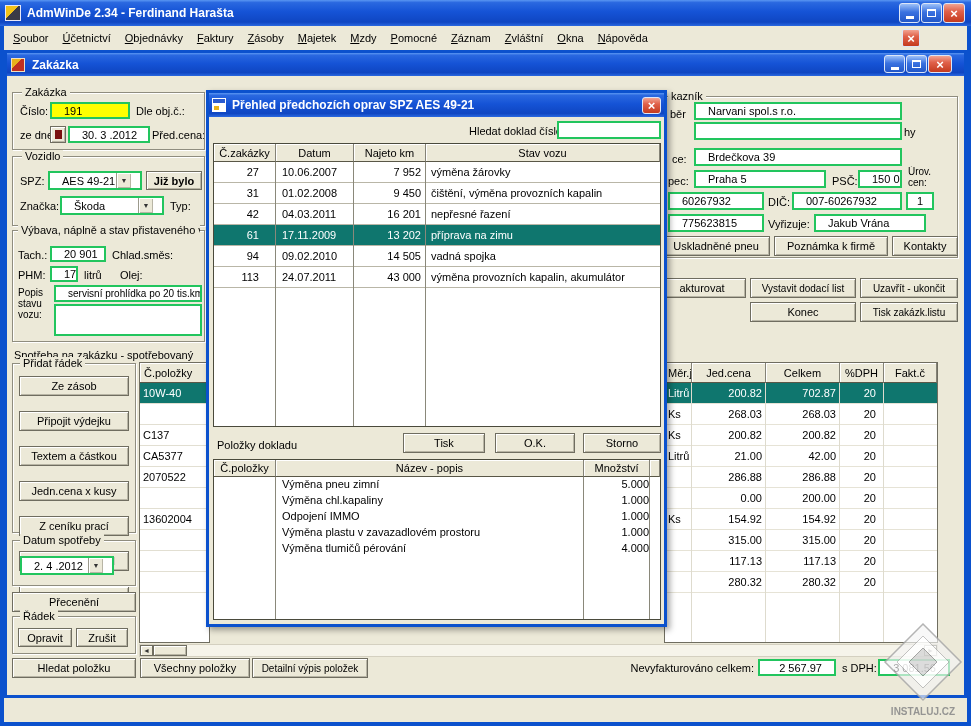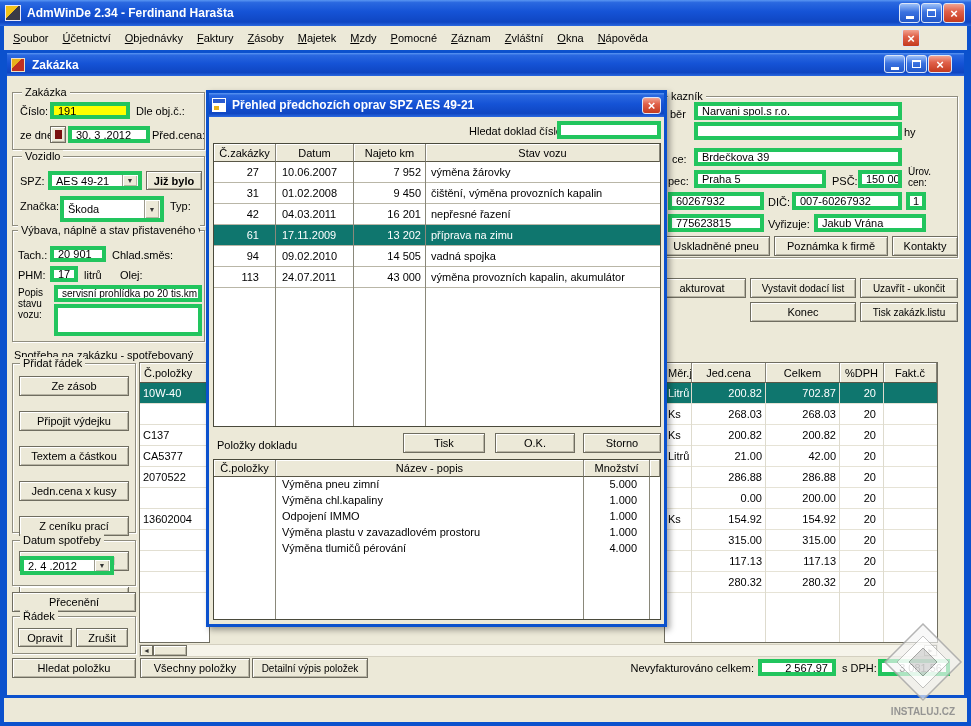--- a/index.html
+++ b/index.html
@@ -29,21 +29,21 @@
   .z-min{left:884px;top:55px;width:21px;height:18px}
   .z-max{left:906px;top:55px;width:21px;height:18px}
   .z-close{left:928px;top:55px;width:24px;height:18px}
   .bottom-strip{left:4px;top:698px;width:963px;height:24px;background:#ece9d8}
 
   
   .group{border:1px solid #8f8d7f;box-shadow:1px 1px 0 #fff,inset 1px 1px 0 #fff}
   .legend{background:#ece9d8;padding:0 3px;white-space:nowrap;overflow:hidden}
   .lbl{white-space:nowrap;overflow:hidden}
   .btn{background:#ece9d8;border:1px solid #6f6d60;box-shadow:inset 1px 1px 0 #fff,inset -1px -1px 0 #b8b5a5;font-family:"Liberation Sans",sans-serif;font-size:11px;display:flex;align-items:center;justify-content:center;white-space:nowrap;overflow:hidden}
-  .field{background:#fff;border:4px solid #22c55e;display:flex;align-items:center;padding:0 4px;white-space:nowrap;overflow:hidden}
+  .field{background:#fff;border:2px solid #22c55e;display:flex;align-items:center;padding:0 12px;white-space:nowrap;overflow:hidden}
   .field.num{justify-content:flex-end}
   .yellow{background:#ffff00}
   .cb-text{flex:1;overflow:hidden;white-space:nowrap}
   .cb-arrow{width:15px;height:100%;margin-right:-3px;background:#ece9d8;border-left:1px solid #9c9a8c;box-shadow:inset 1px 1px 0 #fff,inset -1px -1px 0 #b8b5a5;display:flex;align-items:center;justify-content:center;font-size:7px;color:#333}
   .th{background:#ece9d8;border-right:1px solid #848276;border-bottom:1px solid #595747;box-shadow:inset 1px 1px 0 #fff;display:flex;align-items:center;justify-content:center;white-space:nowrap;overflow:hidden}
   .sel{background:#0f766e;color:#fff}
   .vl{position:absolute;top:0;bottom:0;width:1px}
 
   
   .g-zakazka{left:12px;top:92px;width:193px;height:58px}
@@ -56,21 +56,21 @@
   .ico-red-glyph{width:7px;height:9px;background:#7a1010}
   .f-date{left:68px;top:126px;width:82px;height:17px}
   .lbl-predcena{left:152px;top:129px;width:52px}
 
   .g-vozidlo{left:12px;top:156px;width:193px;height:70px}
   .leg-vozidlo{left:22px;top:150px}
   .lbl-spz{left:20px;top:175px}
   .cb-spz{left:48px;top:171px;width:94px;height:19px}
   .b-jizbylo{left:146px;top:171px;width:56px;height:19px;font-weight:bold}
   .lbl-znacka{left:20px;top:200px}
-  .cb-znacka{left:60px;top:196px;width:104px;height:26px}
+  .cb-znacka{left:60px;top:196px;width:104px;height:19px}
   .lbl-typ{left:170px;top:200px}
 
   .g-vybava{left:12px;top:230px;width:193px;height:112px}
   .leg-vybava{left:18px;top:224px;max-width:182px}
   .lbl-tach{left:18px;top:249px}
   .f-tach{left:50px;top:246px;width:56px;height:16px}
   .lbl-chlad{left:112px;top:249px;max-width:90px}
   .lbl-phm{left:18px;top:269px}
   .f-phm{left:50px;top:266px;width:28px;height:16px}
   .lbl-litru{left:84px;top:269px}
@@ -190,21 +190,21 @@
   .b-ok{left:286px;top:316px;width:80px;height:20px}
   .b-storno{left:374px;top:316px;width:78px;height:20px}
   .t2{left:4px;top:342px;width:448px;height:161px;border:1px solid #4a4a3c;background:#fff}
   .t2-head{display:flex;height:17px}
   .t2h1{width:62px}.t2h2{width:308px}.t2h3{width:66px}.t2h4{flex:1}
   .t2-body{position:relative;height:142px}
   .t2-row{display:flex;height:16px;line-height:15px}
   .t2c{overflow:hidden;white-space:nowrap}
   .t2c1{width:62px}
   .t2c2{width:308px;padding-left:6px}
-  .t2c3{width:66px;text-align:right;padding-right:13px}
+  .t2c3{width:66px;text-align:right;padding-right:1px}
   .t2c4{flex:1}
   .t2-vl{background:#8a887a}
   .t2vl1{left:61px}.t2vl2{left:369px}.t2vl3{left:435px}
 
   .watermark{left:878px;top:622px;width:90px;height:100px;z-index:30;opacity:.88}
 </style>
 </head>
 <body>
 
 <div class="abs t-main xp-grad">

